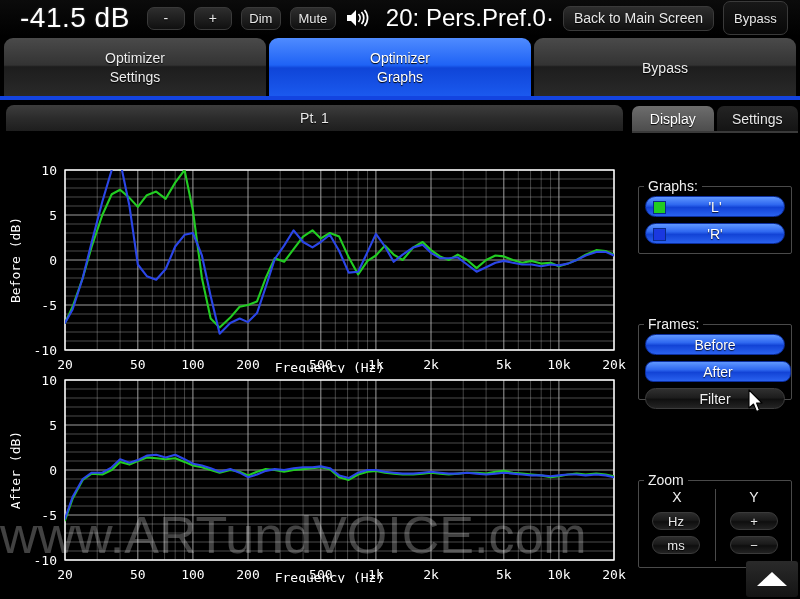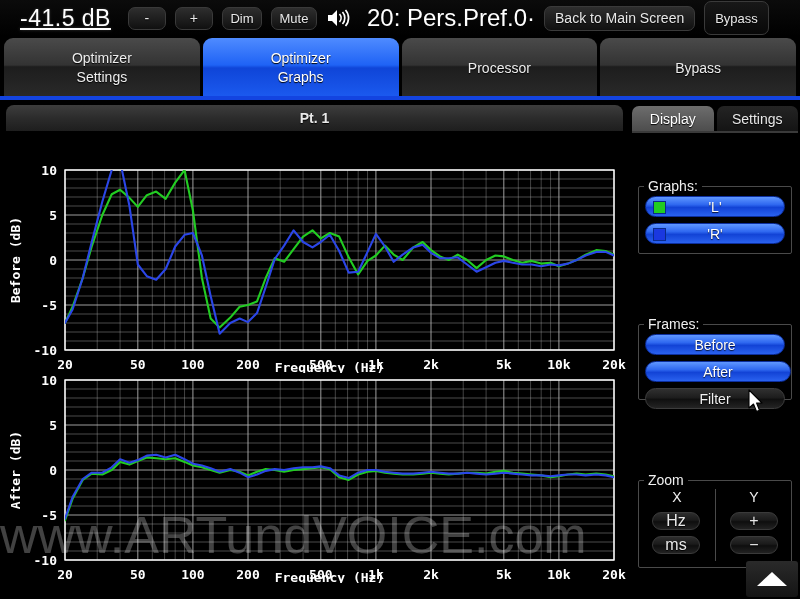--- a/index.html
+++ b/index.html
@@ -11,24 +11,23 @@
   }
   #app { position: relative; width: 800px; height: 599px; background: #000; }
 
   
   #topbar {
     position: absolute; left: 0; top: 0; width: 800px; height: 36px;
     background: linear-gradient(#0b0b0b, #000);
     display: flex; align-items: center; gap: 9px; padding: 0 6px;
   }
   .vol-readout {
-    color: #fff; font-size: 23px; letter-spacing: .5px;
+    color: #fff; font-size: 28px; letter-spacing: .5px;
     font-family: "Liberation Sans", sans-serif; padding-left: 14px; padding-right: 8px;
     text-shadow: 0 0 3px rgba(255,255,255,.2);
-    text-decoration: underline;
   }
   .pill {
     border-radius: 7px; color: #e8e8e8;
     background: linear-gradient(#2e2e2e, #101010);
     border: 1px solid #3a3a3a;
     display: flex; align-items: center; justify-content: center;
     text-shadow: 0 1px 1px #000;
     font-family: "Liberation Sans", sans-serif;
   }
   .pill.small-sq { width: 38px; height: 23px; font-size: 14px; }
@@ -57,21 +56,21 @@
   }
   .mtab.active {
     background: linear-gradient(#4f8bff 0%, #1f63f5 45%, #0f45d8 50%, #1c5bf0 100%);
     color: #fff;
   }
   #tabunderline {
     position: absolute; left: 0; top: 96px; width: 800px; height: 4px; background: #1344e0;
   }
 
   
-  #left { position: absolute; left: 0; top: 102px; width: 630px; height: 497px; font-weight: bold; }
+  #left { position: absolute; left: 0; top: 102px; width: 630px; height: 497px; }
   #ptbar {
     position: absolute; left: 6px; top: 3px; width: 617px; height: 26px;
     border-radius: 8px 8px 0 0;
     background: linear-gradient(#3d3d3d, #2a2a2a 55%, #1e1e1e);
     color: #e9e9e9; font-size: 14px;
     display: flex; align-items: center; justify-content: center; text-shadow: 0 1px 1px #000;
   }
   #gtabs {
     position: absolute; left: 4px; top: 32px; width: 624px; height: 24px;
     display: flex; gap: 3px;
@@ -119,21 +118,21 @@
   .btn-dark {
     background: linear-gradient(#303030 0%, #1d1d1d 45%, #101010 55%, #242424 100%);
     border: 1px solid #3d3d3d; color: #f0f0f0;
   }
   .swatch { position: absolute; left: 7px; top: 4px; width: 13px; height: 13px; border: 1px solid #0a2a8a; }
 
   .zoomcell { position: absolute; color: #f0f0f0; font-size: 14px; text-align: center; }
   .pillbtn {
     width: 48px; height: 18px; border-radius: 9px;
     background: linear-gradient(#2d2d2d 0%, #1a1a1a 45%, #0e0e0e 55%, #222 100%);
-    border: 1px solid #3a3a3a; color: #e8e8e8; font-size: 16px;
+    border: 1px solid #3a3a3a; color: #e8e8e8; font-size: 13px;
     display: flex; align-items: center; justify-content: center; text-shadow: 0 1px 1px #000;
   }
   #zoom-divider { position: absolute; width: 1px; background: #4a4a4a; }
 
   #uparrow {
     position: absolute; right: 2px; bottom: 2px; width: 52px; height: 36px;
     background: linear-gradient(#2a2a2a, #141414); border-radius: 3px;
     display: flex; align-items: center; justify-content: center;
   }
 
@@ -172,23 +171,20 @@
   </div>
 
   <div id="maintabs">
     <div class="mtab">
       <span>Optimizer</span>
       <span>Settings</span>
     </div>
     <div class="mtab active">
       <span>Optimizer</span>
       <span>Graphs</span>
-    </div>
-    <div class="mtab">
-      <span>Processor</span>
     </div>
     <div class="mtab">
       <span>Bypass</span>
     </div>
   </div>
   <div id="tabunderline"></div>
 
   <div id="left">
 
     <div id="ptbar">Pt. 1</div>
@@ -371,21 +367,21 @@
       </div>
       <div class="btn-blue" style="margin:6px 6px 0 6px;">
         <span class="swatch" style="background:#1a38e0"></span>
         <span>'R'</span>
       </div>
     </div>
 
     <div class="group" style="left:8px; top:222px; width:154px; height:76px;">
       <div class="group-title">Frames:</div>
       <div class="btn-blue" style="margin:9px 6px 0 6px;">Before</div>
-      <div class="btn-blue" style="margin:6px 0 0 6px;">After</div>
+      <div class="btn-blue" style="margin:6px 0 0 6px;border-radius:8px;">After</div>
       <div class="btn-dark" style="margin:6px 6px 0 6px;">Filter</div>
     </div>
 
     <div class="group" style="left:8px; top:378px; width:154px; height:88px;">
       <div class="group-title">Zoom</div>
       <div id="zoom-divider" style="left:76px; top:8px; height:72px;"></div>
       <div class="zoomcell" style="left:0; top:8px; width:76px;">X</div>
       <div class="zoomcell" style="left:77px; top:8px; width:76px;">Y</div>
       <div class="pillbtn" style="position:absolute; left:13px; top:31px;">Hz</div>
       <div class="pillbtn" style="position:absolute; left:13px; top:55px;">ms</div>

